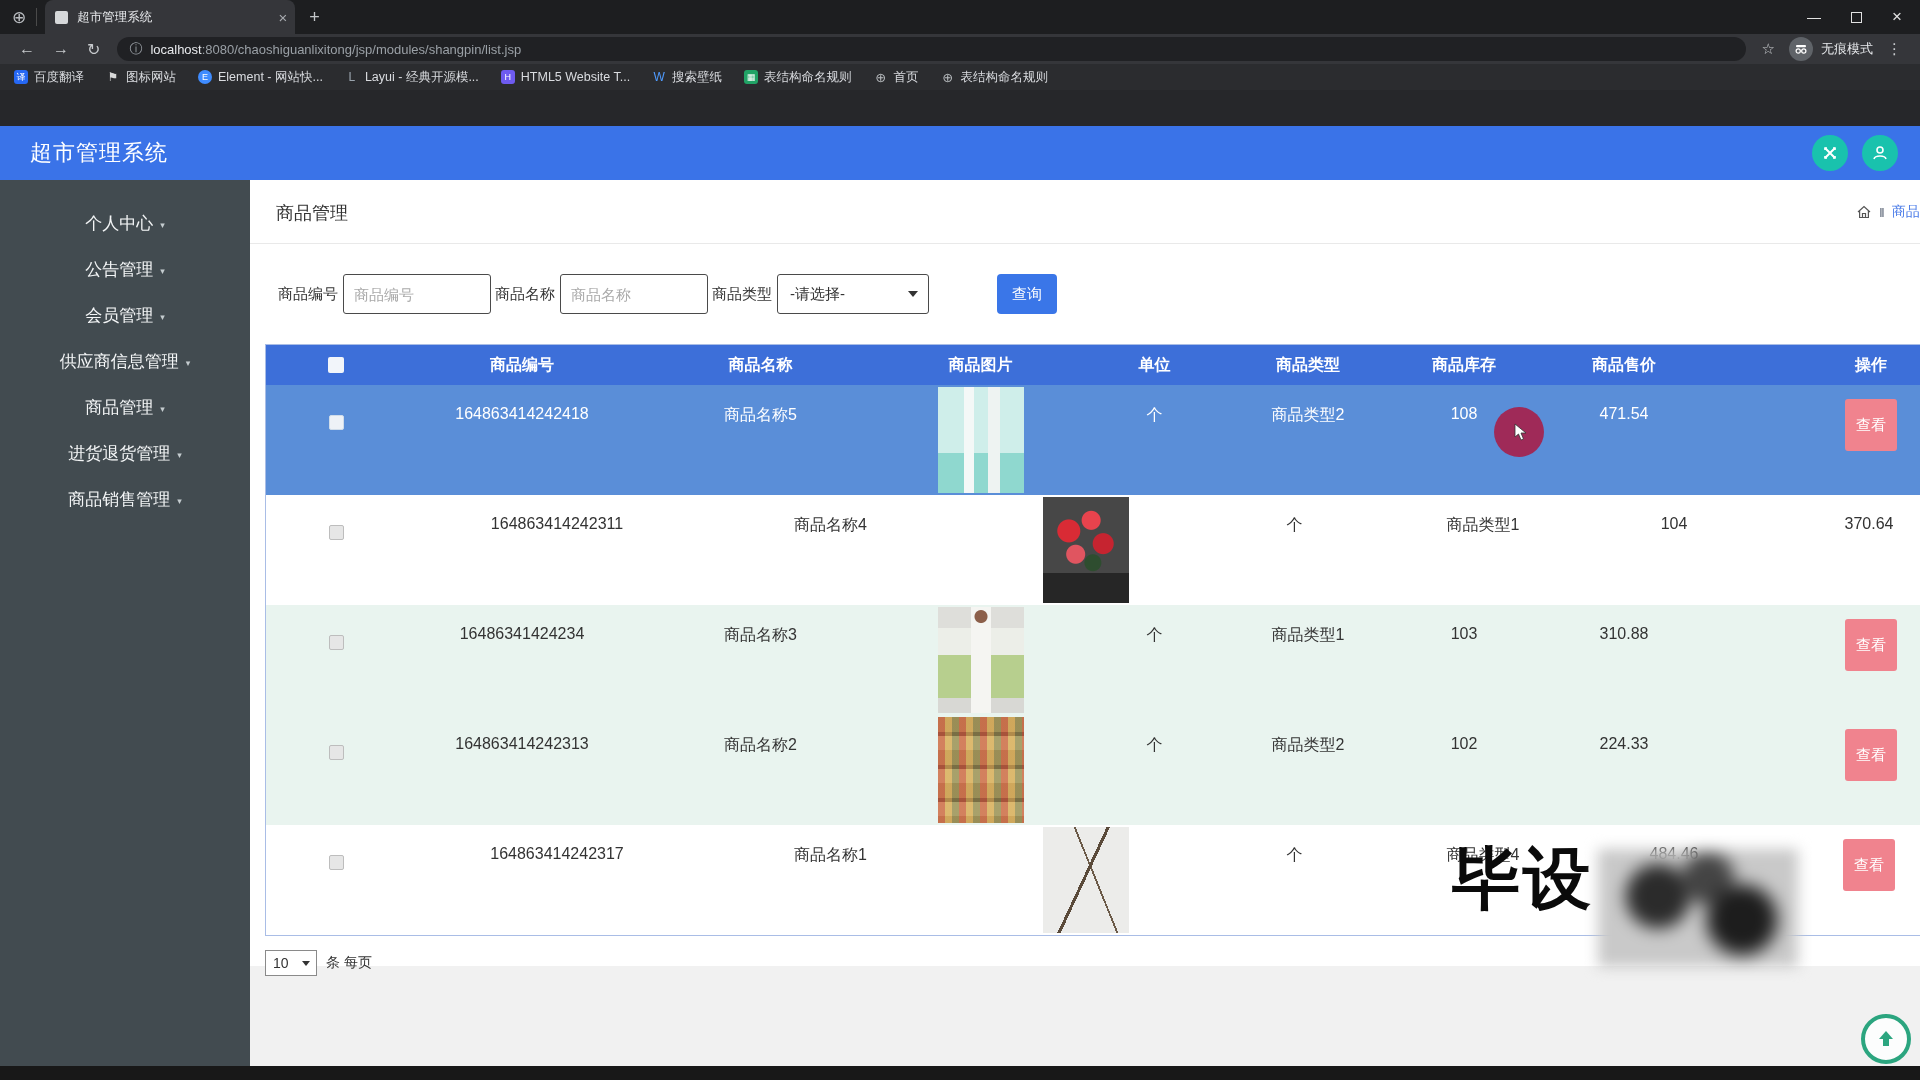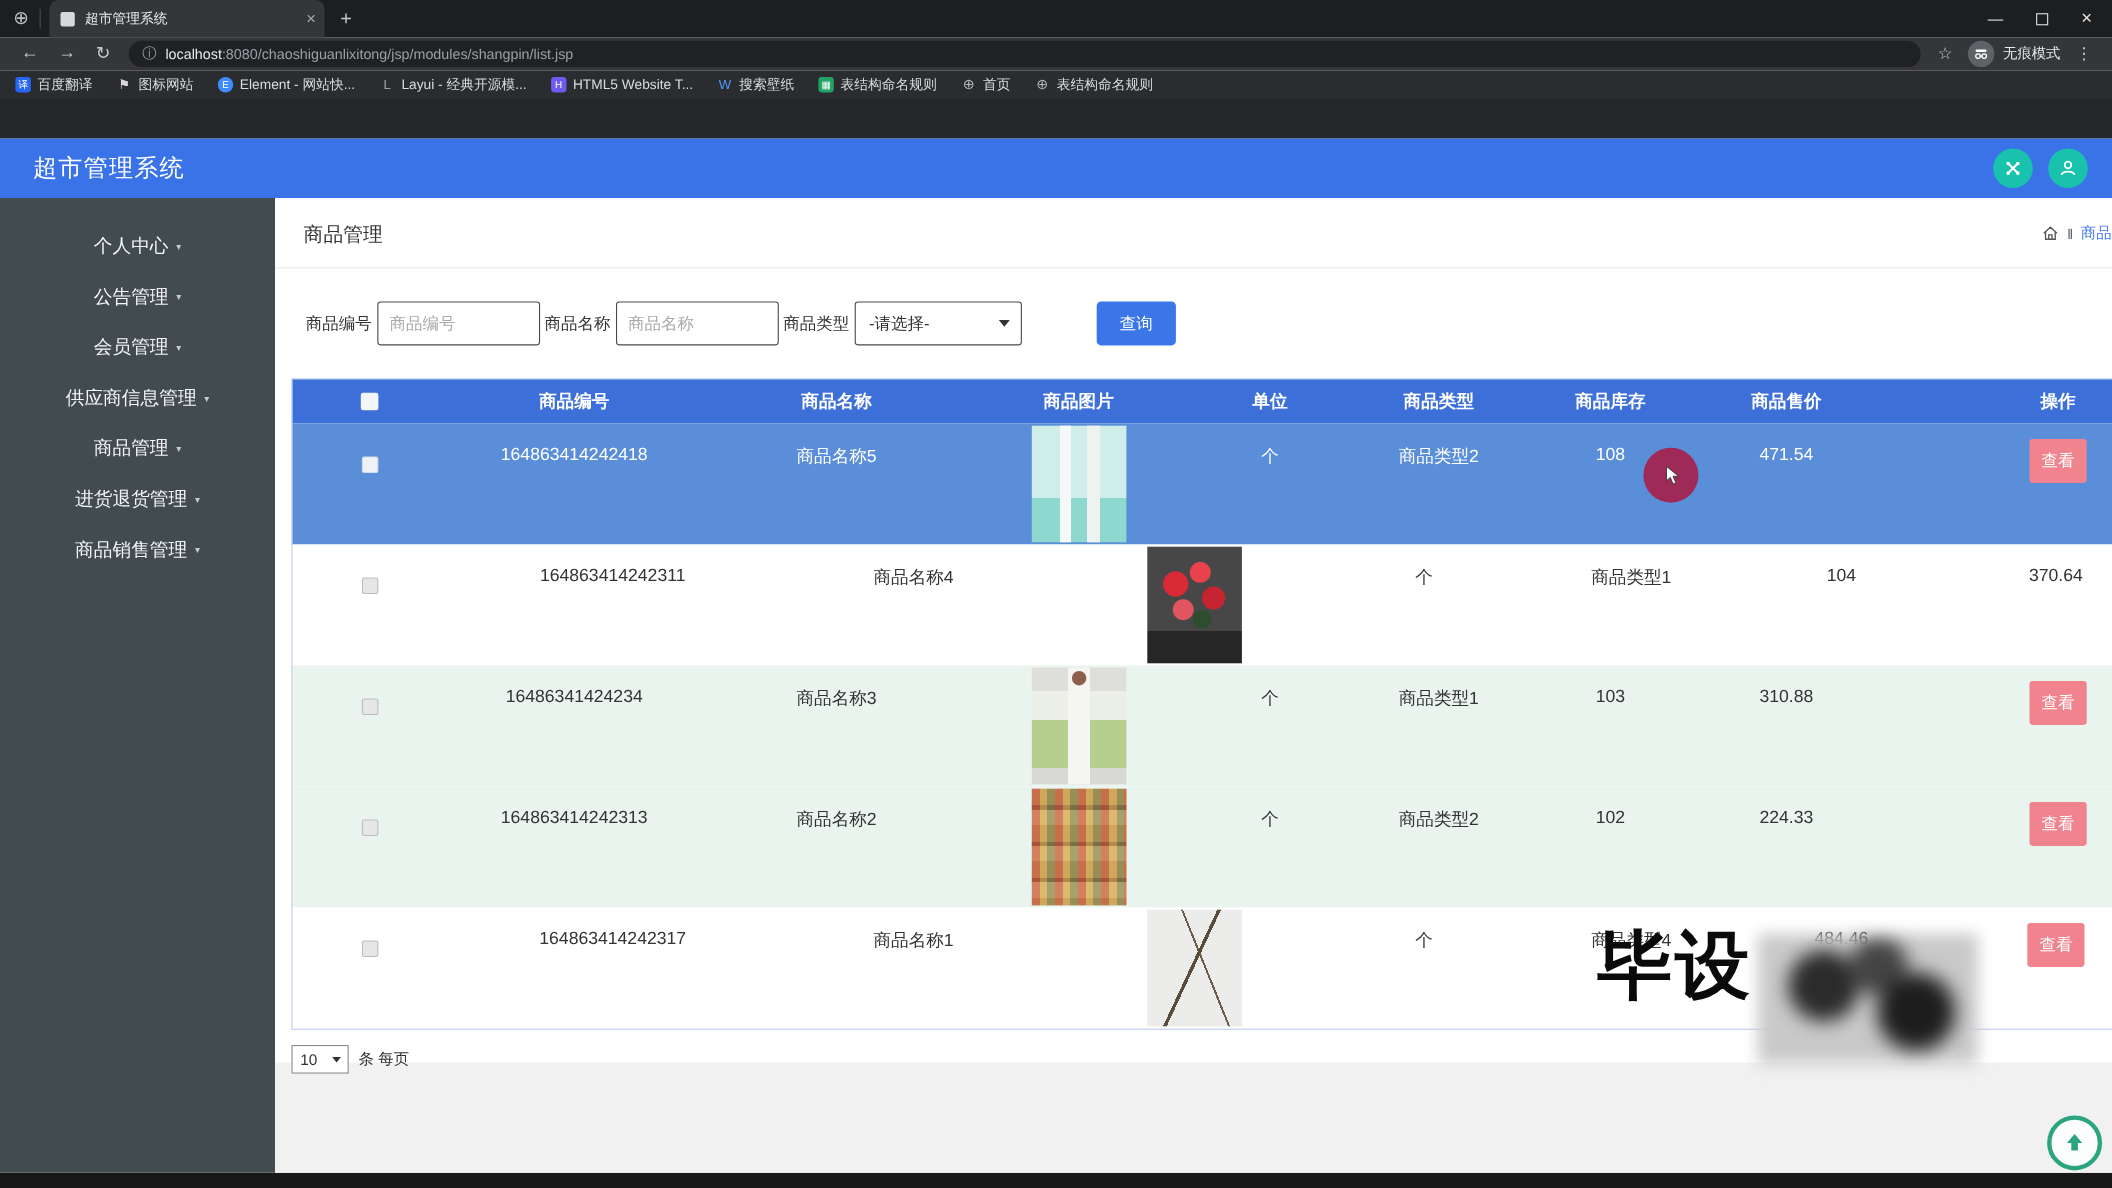--- a/index.html
+++ b/index.html
@@ -61,37 +61,37 @@
   .breadcrumb { position:absolute; right:22px; top:23px; font-size:14px; color:#555; display:flex; align-items:center; gap:7px; }
   .crumb-link { color:#4a7be8; }
   .crumb-sep { color:#4a5568; font-size:13px; }
 
   .search-row { margin:30px 0 0 28px; display:flex; align-items:center; font-size:15px; color:#333; }
   .search-row label { margin-right:5px; }
   .s-input { width:148px; height:40px; border:1.5px solid #4a4a4a; border-radius:3px; padding:0 10px; font-size:15px; color:#333; background:#fff; margin-right:4px; }
   .s-input::placeholder { color:#a9a9a9; }
   .s-select { width:152px; height:40px; border:1.5px solid #4a4a4a; border-radius:3px; background:#fff; display:flex; align-items:center; padding:0 12px; color:#333; position:relative; }
   .sel-caret { position:absolute; right:10px; top:16px; width:0; height:0; border-left:5px solid transparent; border-right:5px solid transparent; border-top:6px solid #333; }
-  .btn-search { margin-left:68px; width:72px; height:40px; background:#3a76e8; border:none; border-radius:4px; color:#fff; font-size:15px; }
+  .btn-search { margin-left:68px; width:60px; height:40px; background:#3a76e8; border:none; border-radius:4px; color:#fff; font-size:15px; }
 
   
   .ptable { margin:30px 7px 0 15px; border:1px solid #a9bde6; }
   .tr { display:grid; grid-template-columns:140px 232px 245px 195px 153px 154px 158px 162px auto; }
   .thead { height:40px; background:#3d6fd9; color:#fff; }
   .th { display:flex; align-items:center; justify-content:center; font-weight:bold; font-size:16px; }
   .row { height:110px; font-size:16px; }
   .row.sel { background:#5a8ed8; color:#fff; }
   .row.w { background:#fff; color:#333;gap:35px; }
   .row.m { background:#e9f4ef; color:#333; }
   .td { display:flex; justify-content:center; align-items:flex-start; padding-top:20px; }
   .td-img { padding-top:2px; }
   .cb { width:15px; height:15px; border:1px solid #bdbdbd; background:#e6e6e6; border-radius:2px; margin-top:30px; }
   .cb-h { width:16px; height:16px; background:#f2f5fa; border:none; border-radius:2px; margin:0; }
   .sel .cb { background:#eef2f7; border-color:#cfdcea; }
-  .btn-view { width:52px; height:40px; background:#f0838e; color:#fff; border:none; border-radius:3px; font-size:15px; margin-top:14px; }
+  .btn-view { width:52px; height:52px; background:#f0838e; color:#fff; border:none; border-radius:3px; font-size:15px; margin-top:14px; }
 
   .pimg { width:86px; height:106px; }
   .img-cosmetics { background:
       linear-gradient(90deg, transparent 26px, #f4f8f7 26px, #f4f8f7 36px, transparent 36px),
       linear-gradient(90deg, transparent 50px, #eef3f2 50px, #eef3f2 62px, transparent 62px),
       linear-gradient(180deg, #cfeeea 0 62%, #8fd8cf 62% 100%); }
   .img-flowers { background:
       radial-gradient(circle at 30% 32%, #d92b35 0 11px, transparent 12px),
       radial-gradient(circle at 56% 22%, #e8434d 0 9px, transparent 10px),
       radial-gradient(circle at 70% 44%, #c62430 0 10px, transparent 11px),

